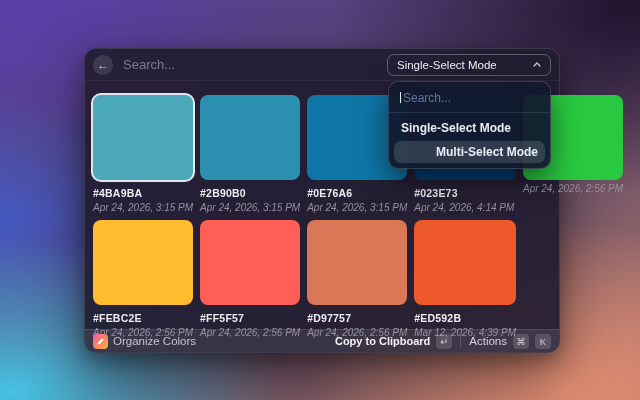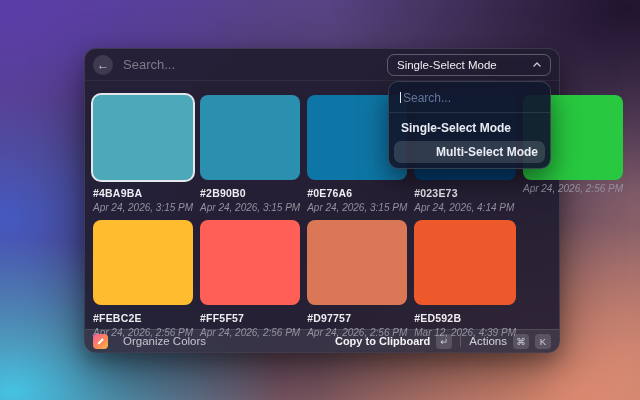--- a/index.html
+++ b/index.html
@@ -71,21 +71,21 @@
   .dd-divider { height:1px; background:rgba(255,255,255,0.10); margin:2px -5px 4px -5px; }
   .dd-item { padding:4px 7px; font-size:12px; font-weight:bold; color:#e9ecf3; border-radius:7px; margin-top:2px; }
   .dd-item.highlighted { background:rgba(255,255,255,0.14);text-align:right; }
 
   
   .bottombar {
     position:absolute; left:0; right:0; bottom:0; height:23px;
     background:rgba(150,155,165,0.16);
     border-top:1px solid rgba(255,255,255,0.10);
     border-radius:0 0 11px 11px;
-    display:flex; align-items:center; padding:0 8px; gap:15px;
+    display:flex; align-items:center; padding:0 8px; gap:5px;
   }
   .app-icon {
     width:15px; height:15px; border-radius:4px;
     background:linear-gradient(135deg,#f65e9e 0%, #fb8a55 60%, #fdbc4a 100%);
     display:flex; align-items:center; justify-content:center;
   }
   .app-title { font-size:11.5px; color:#c7c4ce; }
   .bar-right { margin-left:auto; display:flex; align-items:center; gap:6px; }
   .primary-action { font-size:11px; font-weight:bold; color:#f4f3f6; }
   .key {

